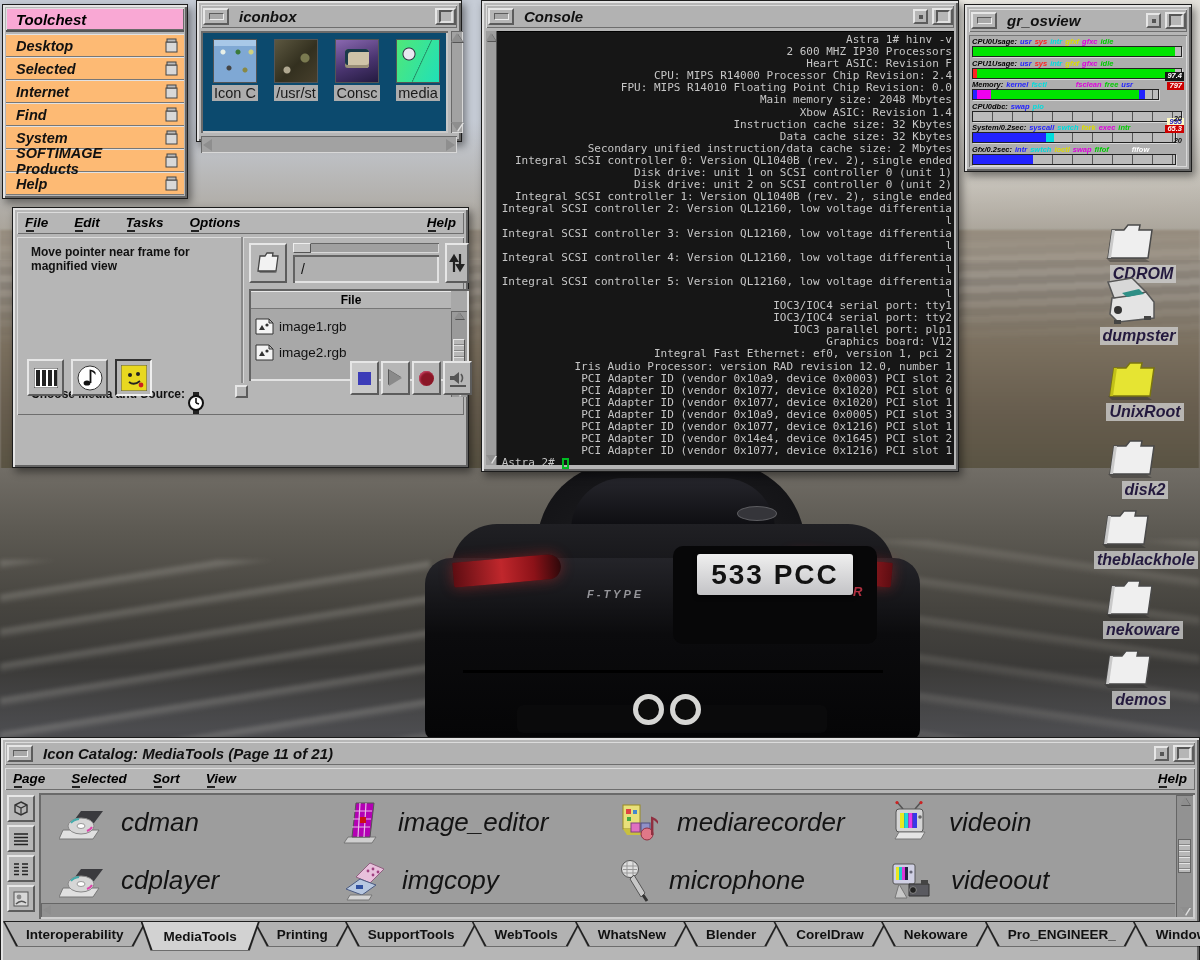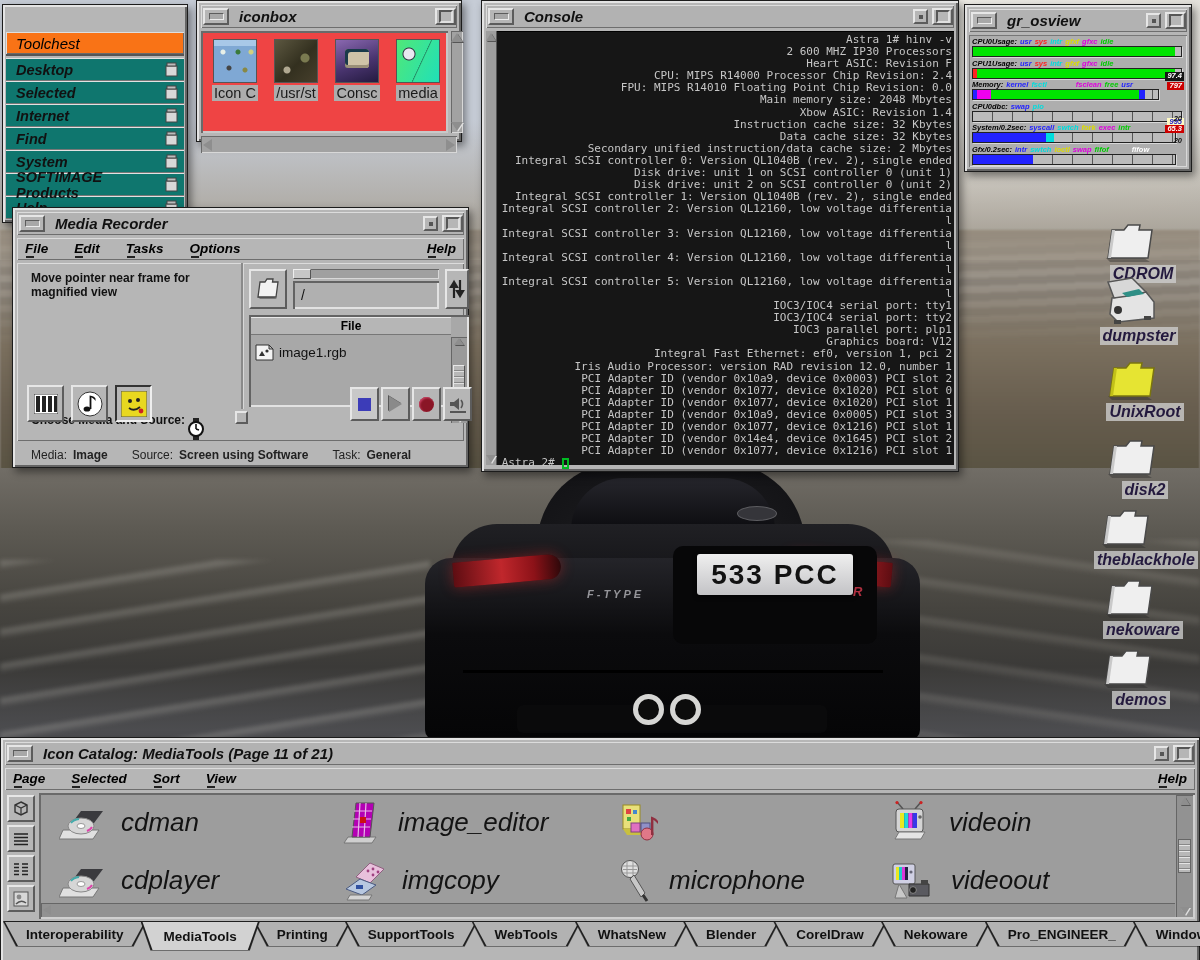--- a/index.html
+++ b/index.html
@@ -58,30 +58,30 @@
   .tb-menu::after { content:""; width:13px; height:5px; background:#a8a8a8; border-top:1px solid #5c5c5c; border-left:1px solid #5c5c5c; border-bottom:1px solid #ececec; border-right:1px solid #ececec; }
   .tb-mini { width:15px; height:15px; margin:0 3px; background:#b6b6b6; border-top:2px solid #e6e6e6; border-left:2px solid #e6e6e6; border-bottom:2px solid #5c5c5c; border-right:2px solid #5c5c5c; display:flex; align-items:center; justify-content:center; }
   .tb-mini::after { content:""; width:4px; height:4px; background:#555; }
   .tb-max { width:21px; height:17px; margin:0 1px; background:#b6b6b6; border-top:2px solid #e6e6e6; border-left:2px solid #e6e6e6; border-bottom:2px solid #5c5c5c; border-right:2px solid #5c5c5c; display:flex; align-items:center; justify-content:center; }
   .tb-max::after { content:""; width:10px; height:9px; border:2px solid #6a6a6a; border-top-color:#565656; border-left-color:#565656; border-bottom-color:#e0e0e0; border-right-color:#e0e0e0; }
 
   .bevel-out { border-top:2px solid #e6e6e6; border-left:2px solid #e6e6e6; border-bottom:2px solid #5c5c5c; border-right:2px solid #5c5c5c; background:#b6b6b6; }
 
   
   #toolchest { left:2px; top:4px; width:186px; padding:3px; }
-  .tc-title { height:24px; background:#f97316; box-shadow:inset 1px 1px 0 #dedede, inset -1px -1px 0 #6a6a6a;
-    font-weight:normal; font-style:italic; font-size:15px; display:flex; align-items:center; padding-left:10px; margin-bottom:2px; border-bottom:2px solid #555;margin-top:24px; }
+  .tc-title { height:24px; background:#f9a8d4; box-shadow:inset 1px 1px 0 #dedede, inset -1px -1px 0 #6a6a6a;
+    font-weight:bold; font-style:italic; font-size:15px; display:flex; align-items:center; padding-left:10px; margin-bottom:2px; border-bottom:2px solid #555; }
   .tc-item { height:23px; display:flex; align-items:center; justify-content:space-between; padding:0 6px 0 10px;
-    font-weight:bold; font-style:italic; font-size:14.5px; color:#111; border-top:1px solid #e2e2e2; border-bottom:1px solid #777; background:#0f766e; }
+    font-weight:bold; font-style:italic; font-size:14.5px; color:#111; border-top:1px solid #e2e2e2; border-bottom:1px solid #777; background:#fdba74; }
   .jar { width:13px; height:15px; flex:none; }
 
   
   #iconbox { left:196px; top:0; width:266px; height:142px; }
   .ib-body { display:flex; height:102px; }
-  .ib-canvas { flex:1; background:#ef4444; box-shadow:inset 2px 2px 0 #6a6a6a, inset -2px -2px 0 #c8c8c8; display:flex; gap:13px; padding:8px 6px 0 10px; }
+  .ib-canvas { flex:1; background:#0c4a6e; box-shadow:inset 2px 2px 0 #6a6a6a, inset -2px -2px 0 #c8c8c8; display:flex; gap:13px; padding:8px 6px 0 10px; }
   .ib-item { width:48px; text-align:center; }
   .ib-thumb { width:44px; height:44px; margin:0 auto; border:1px solid #555; }
   .th-catalog { background:#7fa8d4; background-image:radial-gradient(circle at 9px 12px,#e8f0e8 2px,transparent 3px),radial-gradient(circle at 24px 12px,#3a7a3a 2px,transparent 3px),radial-gradient(circle at 37px 12px,#d0d080 2px,transparent 3px),radial-gradient(circle at 15px 28px,#444 2px,transparent 3px),radial-gradient(circle at 31px 30px,#884 2px,transparent 3px),linear-gradient(#a8c8e8 6px,#7fa8d4 6px); }
   .th-photo { background:linear-gradient(135deg,#5c5740 0%,#33301f 55%,#473f2c 80%,#6b6148 100%); background-image:radial-gradient(circle at 30px 18px,#7a7a50 4px,transparent 5px),radial-gradient(circle at 12px 30px,#b0a890 3px,transparent 4px),linear-gradient(135deg,#5c5740 0%,#33301f 55%,#473f2c 100%); }
   .th-console { background:linear-gradient(160deg,#8a68b0 0%,#4a3570 55%,#241a40 100%); }
   .th-console::after { content:""; display:block; width:24px; height:19px; margin:9px auto 0; background:#cfc3a8; border-radius:3px; box-shadow:inset 0 -3px 0 #9a8f78, inset 3px 3px 0 #1a3a4a; }
   .th-media { background:linear-gradient(115deg,#50e878 0%,#20e0b8 60%,#30f0d8 100%); background-image:linear-gradient(115deg,rgba(0,0,0,0) 55%,rgba(20,40,40,.5) 56%,rgba(0,0,0,0) 58%),radial-gradient(circle at 12px 14px,#e8e8f0 5px,#303040 6px,transparent 7px),linear-gradient(115deg,#50e878 0%,#20e0b8 100%); }
   .ib-label { margin-top:2px; font-size:14.5px; color:#1a1a1a; background:#adadad; display:inline-block; padding:0 2px; }
   .sb-v { width:17px; margin-left:3px; display:flex; flex-direction:column; justify-content:space-between; align-items:center; background:#a2a2a2; box-shadow:inset 1px 1px 0 #6a6a6a, inset -1px -1px 0 #d8d8d8; padding:2px 0; }
   .sb-h { height:17px; margin-top:3px; display:flex; align-items:center; background:#a2a2a2; box-shadow:inset 1px 1px 0 #6a6a6a, inset -1px -1px 0 #d8d8d8; padding:0 2px; justify-content:space-between; }
@@ -509,26 +509,20 @@
           <div style="background: rgb(34, 34, 255); width: 30%;"></div>
         </div>
         <div class="gv-chips">
           <div style="color: rgb(17, 17, 17);">20</div>
         </div>
       </div>
     </div>
 </div>
 
 <div class="win" id="mediarec">
-  <div class="titlebar">
-    <div class="tb-menu"></div>
-    <div class="tb-title">Media Recorder</div>
-    <div class="tb-mini"></div>
-    <div class="tb-max"></div>
-  </div>
   <div class="menubar">
     <span class="menu-item">File</span>
     <span class="menu-item">Edit</span>
     <span class="menu-item">Tasks</span>
     <span class="menu-item">Options</span>
     <span class="menu-spacer"></span>
     <span class="menu-item">Help</span>
   </div>
   <div class="mr-body">
     <div class="mr-hint">Move pointer near frame for magnified view</div>
@@ -556,20 +550,29 @@
       <div class="fl-header">File</div>
       <div class="fl-rows">
         <div class="fl-row">
           <svg width="19" height="17" viewBox="0 0 19 17">
               <path d="M1 1 L14 1 L18 5 L18 16 L1 16 Z" fill="#f4f4f4" stroke="#333"></path>
               <path d="M14 1 L14 5 L18 5 Z" fill="#bbb" stroke="#333"></path>
               <path d="M4 12 L7 7 L10 12 Z" fill="#333"></path>
               <circle cx="12" cy="7" r="1.6" fill="#333"></circle>
             </svg>
           <span>image1.rgb</span>
+        </div>
+        <div class="fl-row">
+          <svg width="19" height="17" viewBox="0 0 19 17">
+              <path d="M1 1 L14 1 L18 5 L18 16 L1 16 Z" fill="#f4f4f4" stroke="#333"></path>
+              <path d="M14 1 L14 5 L18 5 Z" fill="#bbb" stroke="#333"></path>
+              <path d="M4 12 L7 7 L10 12 Z" fill="#333"></path>
+              <circle cx="12" cy="7" r="1.6" fill="#333"></circle>
+            </svg>
+          <span>image2.rgb</span>
         </div>
         <div class="fl-scroll">
           <div class="arr arr-up" style="border-left-width:5px;border-right-width:5px;border-bottom-width:7px;"></div>
           <div class="fl-thumb"></div>
           <div class="arr arr-dn" style="border-left-width:5px;border-right-width:5px;border-top-width:7px;"></div>
         </div>
       </div>
     </div>
 
     <div class="clock-cursor">
@@ -627,28 +630,20 @@
       <div class="tr-btn bevel-out">
         <svg width="20" height="20" viewBox="0 0 20 20">
             <path d="M2 8 L6 8 L11 4 L11 16 L6 12 L2 12 Z" fill="#555"></path>
             <path d="M13 6 Q16 10 13 14" stroke="#555" stroke-width="1.6" fill="none"></path>
             <rect x="2" y="17" width="16" height="2" fill="#555"></rect>
           </svg>
       </div>
     </div>
   </div>
 
-  <div class="mr-status">
-    <span>Media:</span>
-      <b>Image</b>
-    <span>Source:</span>
-      <b>Screen using Software</b>
-    <span>Task:</span>
-      <b>General</b>
-  </div>
 </div>
 
 <div class="win" id="catalog">
   <div class="titlebar">
     <div class="tb-menu"></div>
     <div class="tb-title">Icon Catalog: MediaTools (Page 11 of 21)</div>
     <div class="tb-mini"></div>
     <div class="tb-max"></div>
   </div>
   <div class="menubar">
@@ -713,20 +708,21 @@
               <rect x="9" y="8" width="5" height="5" fill="#d44"></rect>
               <rect x="16" y="9" width="4" height="4" fill="#48c"></rect>
               <rect x="10" y="16" width="4" height="4" fill="#4a4"></rect>
               <path d="M6 28 L23 28 L27 34 L10 34 Z" fill="#c8c040"></path>
               <rect x="14" y="22" width="9" height="9" fill="#e070c0" stroke="#804080"></rect>
               <rect x="24" y="22" width="9" height="9" fill="#9090c8" stroke="#505080"></rect>
               <circle cx="30" cy="33" r="6" fill="#e07888" stroke="#903040"></circle>
               <rect x="34" y="18" width="2.4" height="16" fill="#903040"></rect>
               <path d="M34 18 C38 19 39 21 41 23 L41 20 C39 17.5 38 17 34 15.5 Z" fill="#903040"></path>
             </svg>
+          <span class="cat-label">mediarecorder</span>
         </div>
         <div class="cat-cell">
           <svg width="44" height="44" viewBox="0 0 44 44">
               <path d="M14 8 L8 1 M26 8 L32 1" stroke="#555" stroke-width="1.6"></path>
               <circle cx="8" cy="1.6" r="1.6" fill="#c22"></circle>
               <circle cx="32" cy="1.6" r="1.6" fill="#c22"></circle>
               <rect x="7" y="8" width="27" height="23" rx="3" fill="#d4d4d4" stroke="#555"></rect>
               <rect x="11" y="12" width="17" height="15" fill="#222"></rect>
               <rect x="11" y="12" width="4.2" height="15" fill="#e8e820"></rect>
               <rect x="15.2" y="12" width="4.2" height="15" fill="#20d8d8"></rect>

